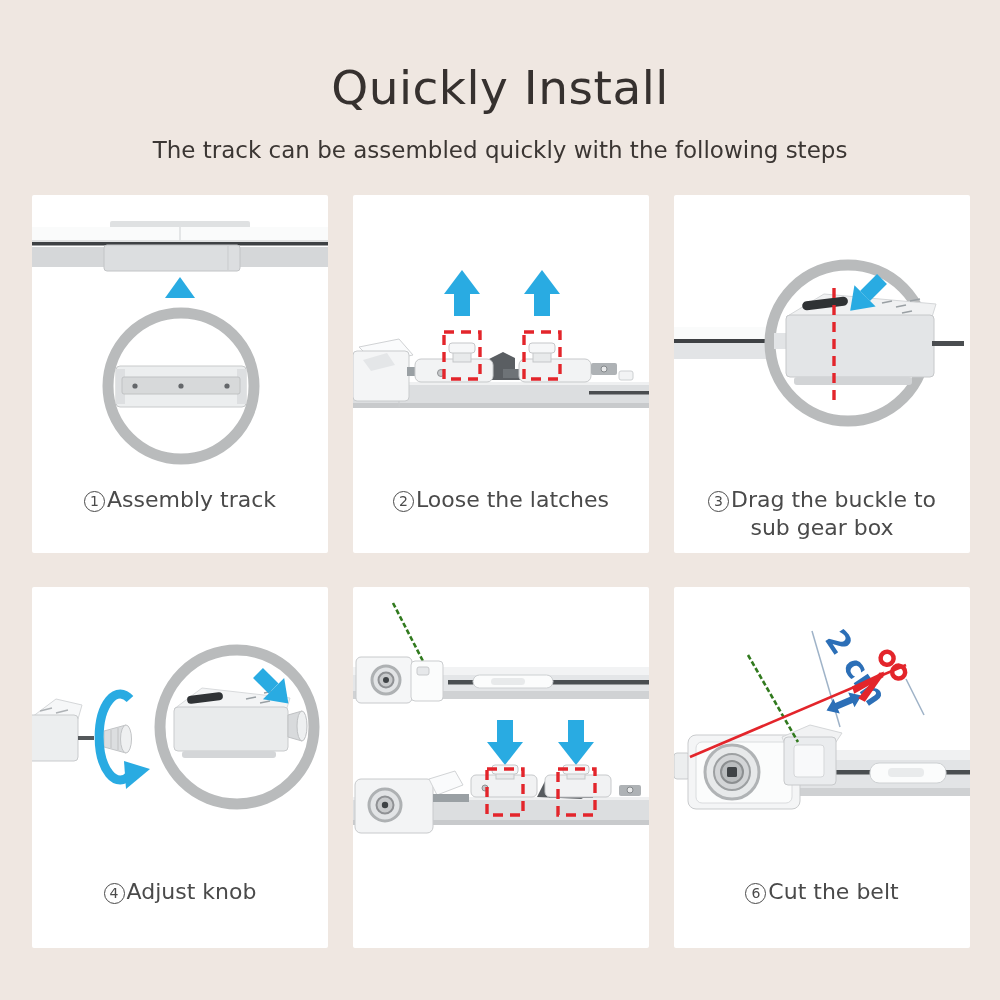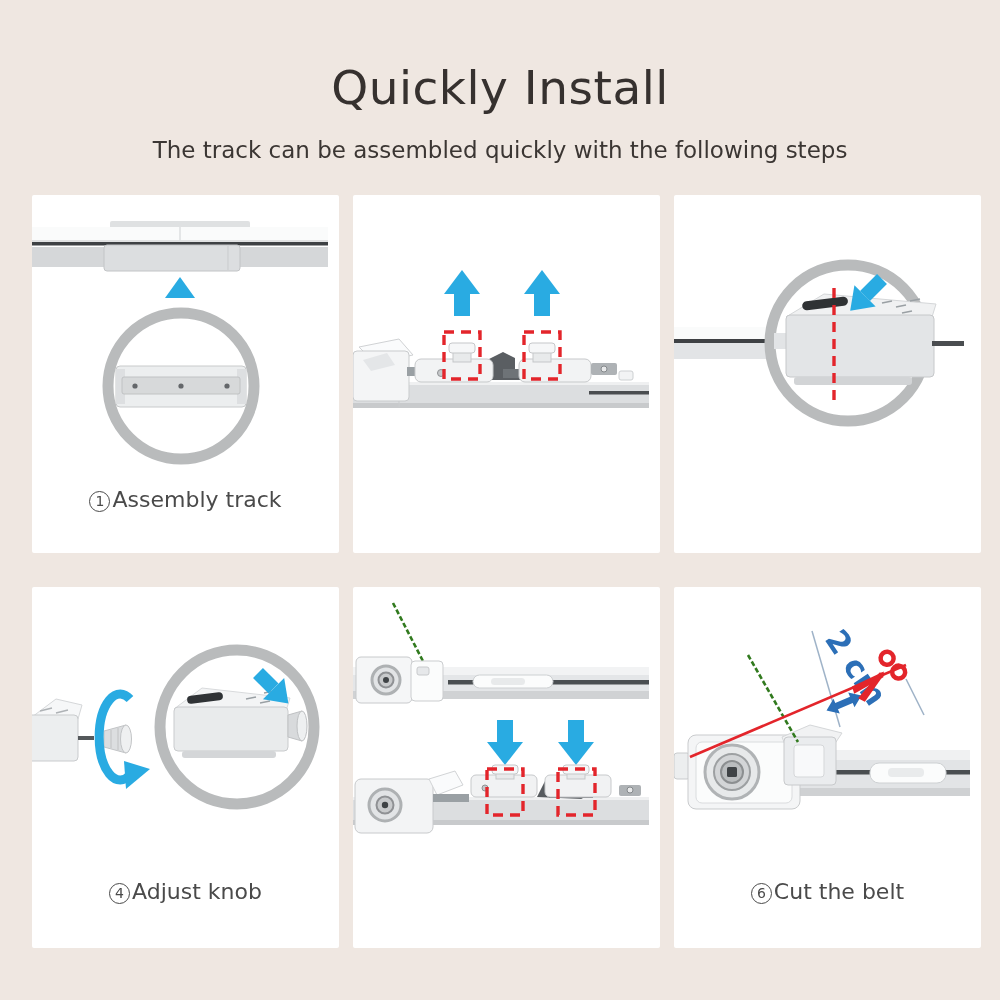--- a/index.html
+++ b/index.html
@@ -18,21 +18,21 @@
     margin:18px;margin-top:22px;
     font-size:23px;color:#3B3633;
   }
   .grid{
     position:absolute;left:32px;top:195px;
     display:grid;
     grid-template-columns:repeat(3,296px);
     column-gap:25px;row-gap:34px;
   }
   .panel{
-    width:296px;background:#FFFFFF;border-radius:2px;position:relative;padding-left:11px;
+    width:296px;background:#FFFFFF;border-radius:2px;position:relative;
   }
   .row1{height:358px;}
   .row2{height:361px;}
   svg.illus{position:absolute;top:0;left:0;display:block;}
   .caption{
     position:absolute;top:291px;left:0;width:100%;
     text-align:center;font-size:22px;color:#4A4A4A;line-height:1.27;
   }
   .cap-line{display:block;}
   .num{
@@ -127,20 +127,24 @@
 
       <g fill="#29ABE2">
         <rect x="101" y="96" width="16" height="25"></rect>
         <polygon points="109,75 91,99 127,99"></polygon>
       </g>
       <g fill="#29ABE2">
         <rect x="181" y="96" width="16" height="25"></rect>
         <polygon points="189,75 171,99 207,99"></polygon>
       </g>
     </svg>
+    <div class="caption">
+      <span class="cap-line"><span class="num">2</span><span>Loose the latches</span></span>
+      <span class="cap-line"></span>
+    </div>
   </div>
 
   <div class="panel row1">
     <svg class="illus" width="296" height="358" viewBox="0 0 296 358">
 
       <g>
         <rect x="0" y="132" width="115" height="12" fill="#FAFBFB"></rect>
         <rect x="0" y="144" width="115" height="4" fill="#3E4144"></rect>
         <rect x="0" y="148" width="115" height="16" fill="#E2E4E6"></rect>
       </g>
@@ -161,20 +165,24 @@
         <rect x="258" y="146" width="32" height="5" fill="#4A4D50"></rect>
       </g>
 
       <line x1="160" y1="93" x2="160" y2="208" stroke="#E3252B" stroke-width="3.4" stroke-dasharray="10 7"></line>
 
       <g transform="translate(208,84) rotate(135)" fill="#29ABE2">
         <rect x="0" y="-7" width="24" height="14"></rect>
         <polygon points="24,-15 45,0 24,15"></polygon>
       </g>
     </svg>
+    <div class="caption">
+      <span class="cap-line"><span class="num">3</span><span>Drag the buckle to</span></span>
+      <span class="cap-line">sub gear box</span>
+    </div>
   </div>
 
   <div class="panel row2">
     <svg class="illus" width="296" height="360" viewBox="0 0 296 360">
 
       <g>
         <polygon points="0,130 24,112 50,118 46,132" fill="#F6F7F8" stroke="#D5D7D9" stroke-width="1"></polygon>
         <rect x="-8" y="128" width="54" height="46" rx="4" fill="#ECEEEF" stroke="#C9CBCD" stroke-width="1"></rect>
         <g stroke="#AEB2B5" stroke-width="1.4">
           <line x1="8" y1="124" x2="20" y2="121"></line>

